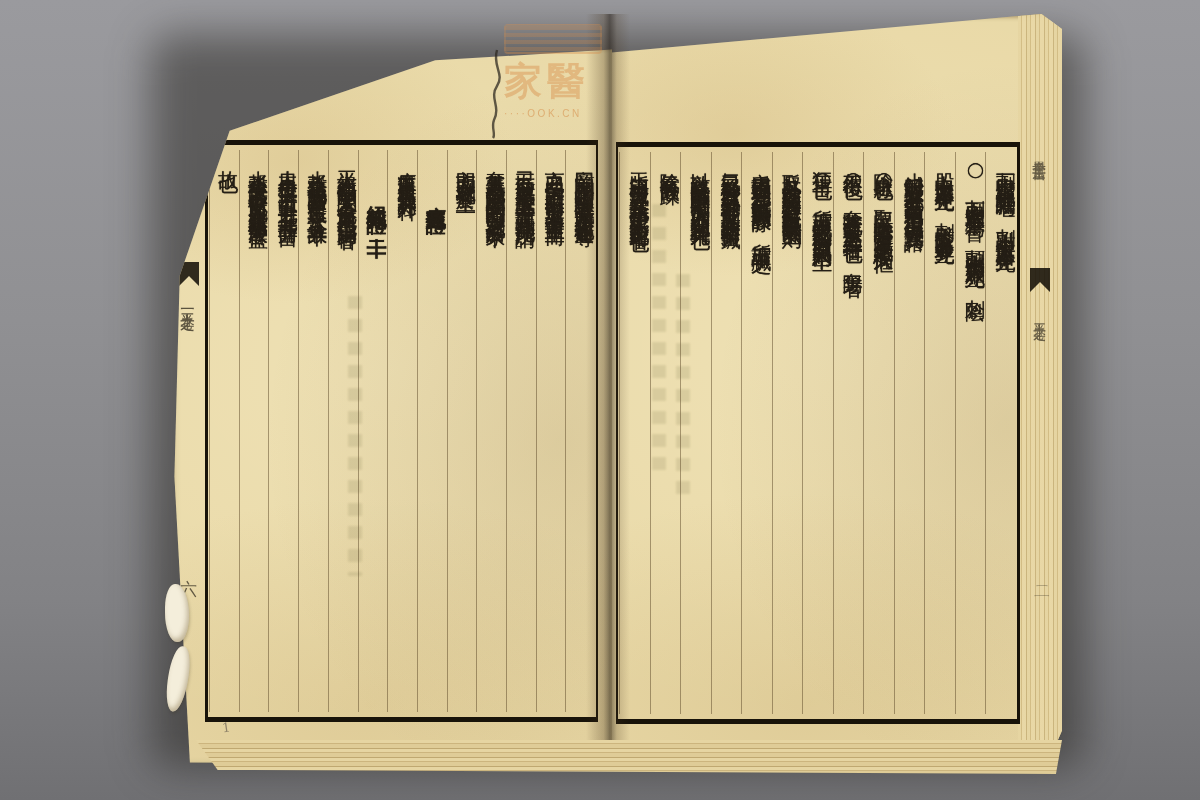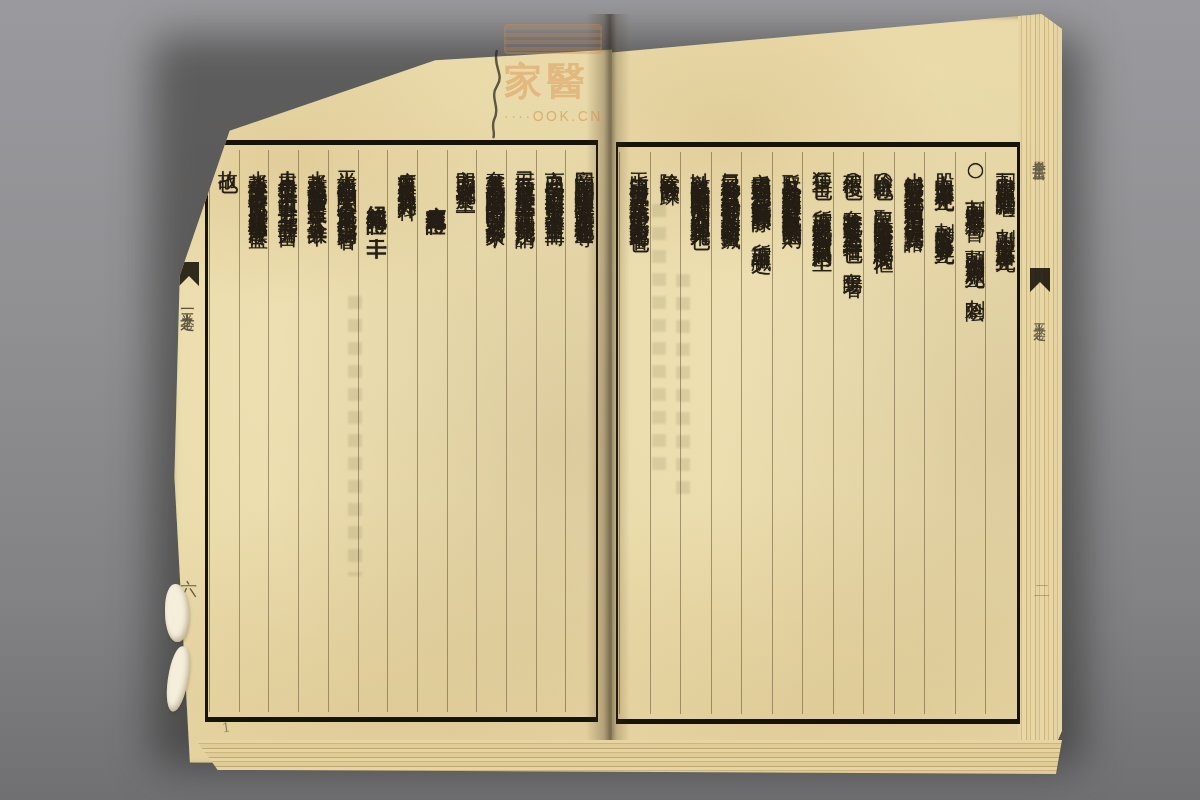--- a/index.html
+++ b/index.html
@@ -99,21 +99,21 @@
   .wm-stamp {
     width:98px; height:30px; border:2px solid rgba(217,142,74,.4); border-radius:4px; opacity:.55;
     background:repeating-linear-gradient(180deg, rgba(217,142,74,.45) 0 4px, transparent 4px 7px);
   }
   .wm-glyphs {
     margin-top:2px; font-size:38px; font-weight:700; letter-spacing:5px;
     color:rgba(214,138,70,.42); filter:blur(.4px); white-space:nowrap;
   }
   .wm-subtext {
     margin-top:1px; font-family:"Liberation Sans", sans-serif;
-    font-size:14px; letter-spacing:2.5px; color:rgba(214,138,70,.55); white-space:nowrap;
+    font-size:10px; letter-spacing:2.5px; color:rgba(214,138,70,.55); white-space:nowrap;
   }
 
   .corner-mark { position:absolute; left:222px; top:720px; font-size:13px;
     color:#6b6152; opacity:.7; transform:rotate(-8deg); }
   .faint { opacity:.28; }
 </style>
 </head>
 <body>
 
 <div class="scene">

